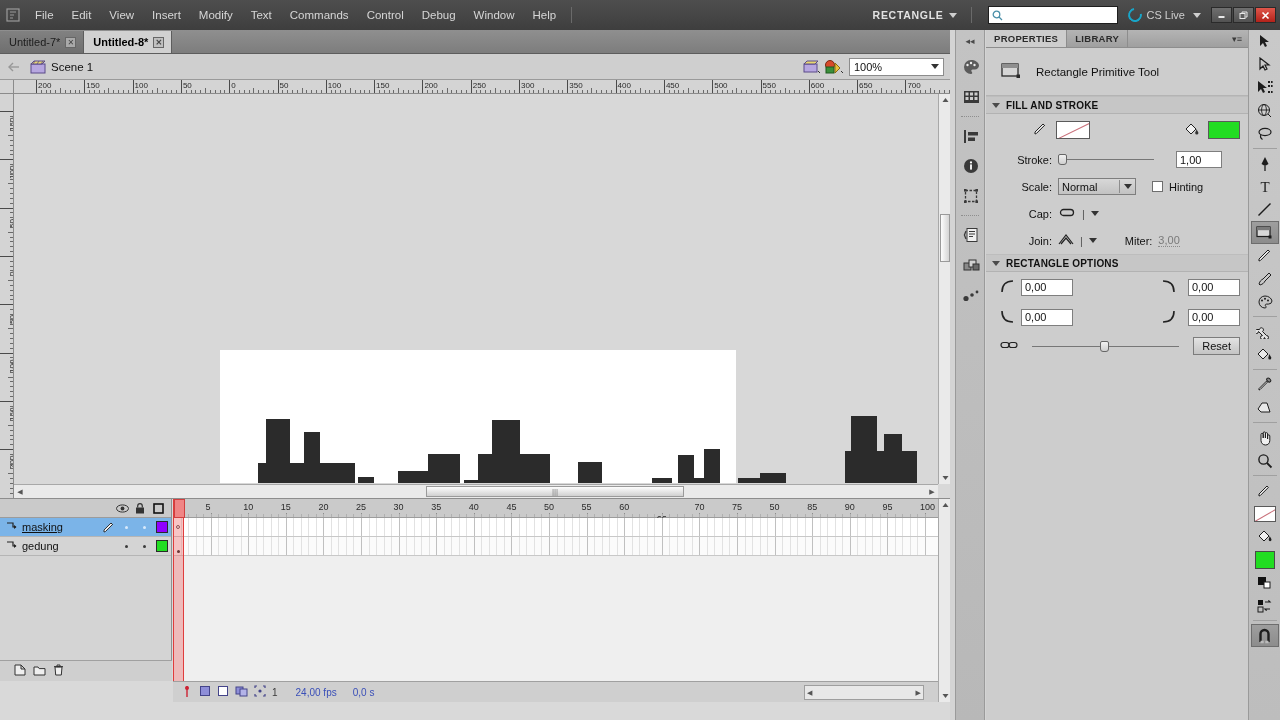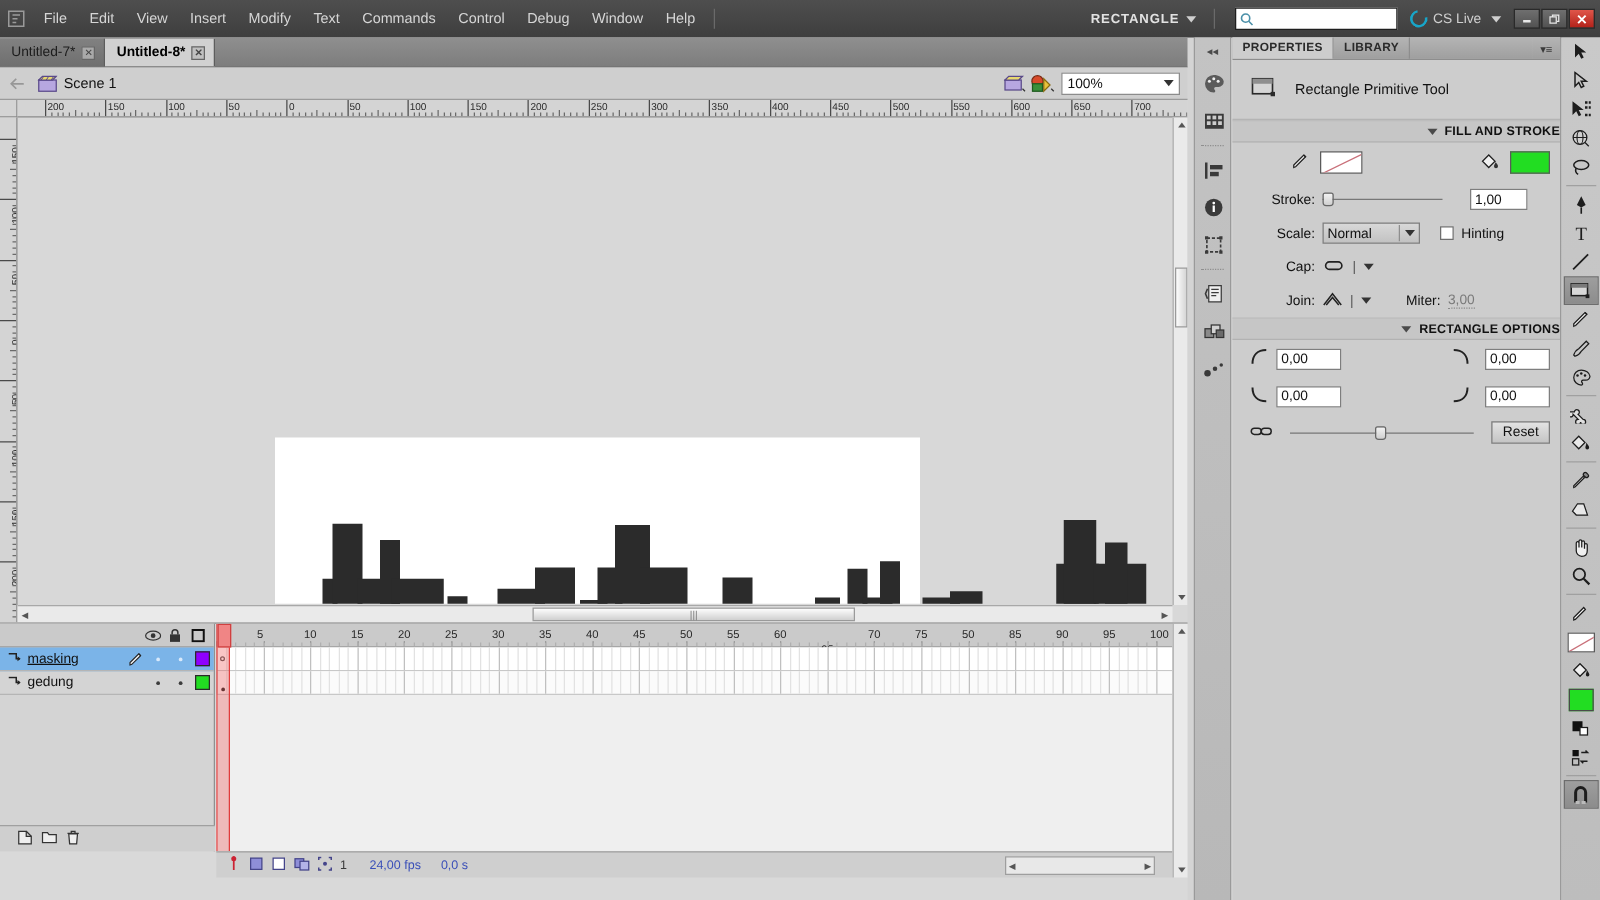--- a/index.html
+++ b/index.html
@@ -191,21 +191,21 @@
   .props {
     position:absolute;left:986px;top:30px;width:262px;height:690px;background:#cdcdcd;
   }
   .props-tabs { height:18px;display:flex;background:linear-gradient(to bottom,#b9b9b9,#a6a6a6);border-bottom:1px solid #8d8d8d;align-items:stretch; }
   .p-tab { padding:0 8px;font-size:9.5px;font-weight:bold;letter-spacing:.3px;color:#2b2b2b;display:flex;align-items:center;border-right:1px solid #8d8d8d;background:linear-gradient(to bottom,#b4b4b4,#9f9f9f); }
   .p-tab.active { background:#cdcdcd; }
   .p-tabs-tail { flex:1;background:linear-gradient(to bottom,#b4b4b4,#9f9f9f); }
   .p-menu { width:22px;display:flex;align-items:center;justify-content:center;color:#3a3a3a;font-size:9px;background:linear-gradient(to bottom,#b4b4b4,#9f9f9f); }
   .tool-head { height:48px;display:flex;align-items:center;gap:14px;padding:0 14px;border-bottom:1px solid #b4b4b4; }
   .tool-head .tname { font-size:11.5px; }
-  .sec-head { height:18px;display:flex;align-items:center;gap:6px;padding-left:6px;font-size:10px;font-weight:bold;letter-spacing:.2px;background:#c6c6c6;border-top:1px solid #bdbdbd;border-bottom:1px solid #b2b2b2;justify-content:flex-end; }
+  .sec-head { height:18px;display:flex;align-items:center;gap:6px;padding-left:6px;font-size:10px;font-weight:bold;letter-spacing:.2px;background:#c6c6c6;border-top:1px solid #bdbdbd;border-bottom:1px solid #b2b2b2; }
   .tri-down { width:0;height:0;border-left:4px solid transparent;border-right:4px solid transparent;border-top:5px solid #4a4a4a; }
   .prow { display:flex;align-items:center;height:27px;padding:0 8px;gap:6px; }
   .plabel { font-size:11px; text-align:right; }
   .numbox { background:#fff;border:1px solid #7e7e7e;height:17px;font-size:11px;padding:1px 3px;display:flex;align-items:center; }
   .selbox { background:linear-gradient(to bottom,#d8d8d8,#c2c2c2);border:1px solid #7e7e7e;height:17px;font-size:11px;padding:1px 3px;display:flex;align-items:center;justify-content:space-between; }
   .slider { position:relative;height:12px;display:flex;align-items:center; }
   .slider .track { height:1px;background:#777;width:100%; }
   .slider .knob { position:absolute;width:9px;height:11px;background:linear-gradient(to bottom,#f2f2f2,#cfcfcf);border:1px solid #666;border-radius:2px 2px 3px 3px; }
   .fillswatch { width:32px;height:18px;border:1px solid #5a5a5a; }
   .strokeswatch { width:34px;height:18px;border:1px solid #5a5a5a;background:#fff;position:relative;overflow:hidden; }

